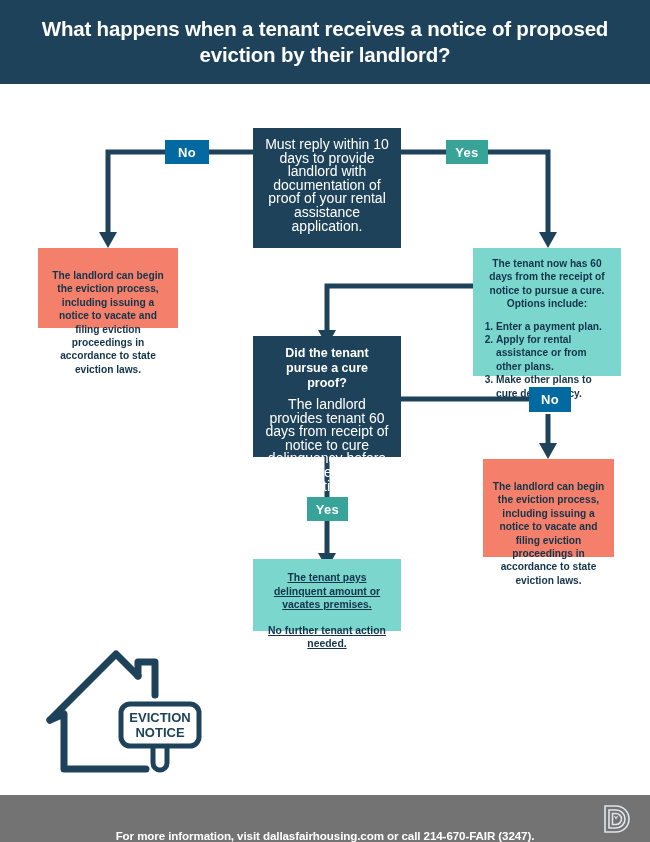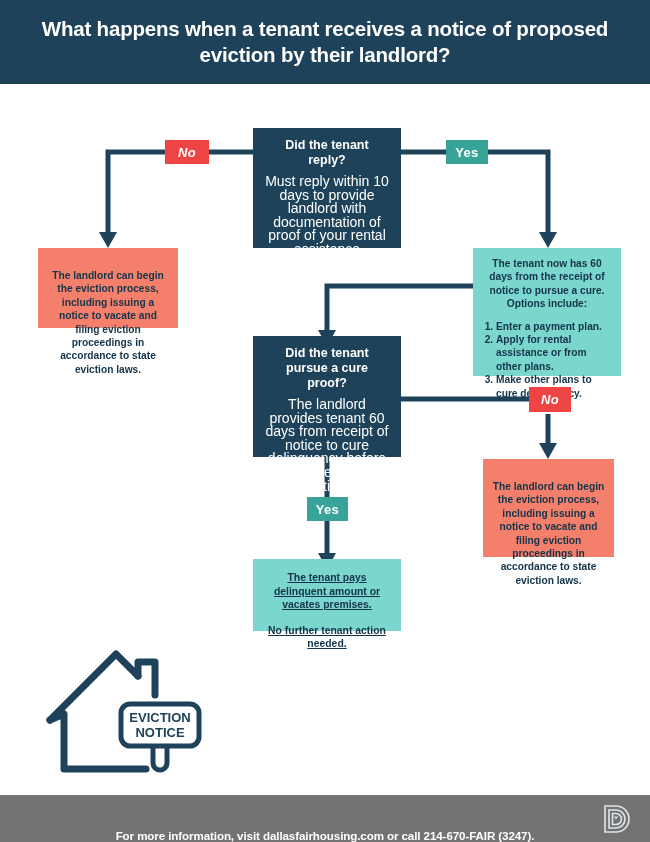--- a/index.html
+++ b/index.html
@@ -67,21 +67,21 @@
   }
   .teal-plain .p2{display:block;margin-top:12px;}
 
   
   .badge{
     position:absolute;box-sizing:border-box;
     display:flex;align-items:center;justify-content:center;
     font-weight:bold;color:#ffffff;
     font-size:13px;letter-spacing:0.3px;
   }
-  .badge-no{background:#ef4444;font-style:italic;}
+  .badge-no{background:#0369a1;}
   .badge-yes{background:#38a399;}
 
   
   .wires{position:absolute;left:0;top:0;width:650px;height:842px;pointer-events:none;}
 
   
   .house{position:absolute;left:28px;top:632px;width:200px;height:145px;}
 
   
   .footer{
@@ -131,21 +131,20 @@
       <polygon points="539,232 557,232 548,248"></polygon>
       <polygon points="318,330 336,330 327,346"></polygon>
       <polygon points="529,390 529,408 548,399"></polygon>
       <polygon points="539,443 557,443 548,459"></polygon>
       <polygon points="318,497 336,497 327,513"></polygon>
       <polygon points="318,553 336,553 327,569"></polygon>
     </g>
   </svg>
 
   <div class="node dark-box" style="left:253px;top:128px;width:148px;height:120px;">
-    <span class="q">Did the tenant reply?</span>
     <span class="d">Must reply within 10 days to provide landlord with documentation of proof of your rental assistance application.</span>
   </div>
 
   <div class="badge badge-no" style="left:165px;top:140px;width:44px;height:24px;">No</div>
   <div class="badge badge-yes" style="left:446px;top:140px;width:42px;height:24px;">Yes</div>
 
   <div class="node salmon-box" style="left:38px;top:248px;width:140px;height:80px;">The landlord can begin the eviction process, including issuing a notice to vacate and filing eviction proceedings in accordance to state eviction laws.</div>
 
   <div class="node teal-box" style="left:473px;top:248px;width:148px;height:128px;">
     <span class="intro">The tenant now has 60 days from the receipt of notice to pursue a cure. Options include:</span>

